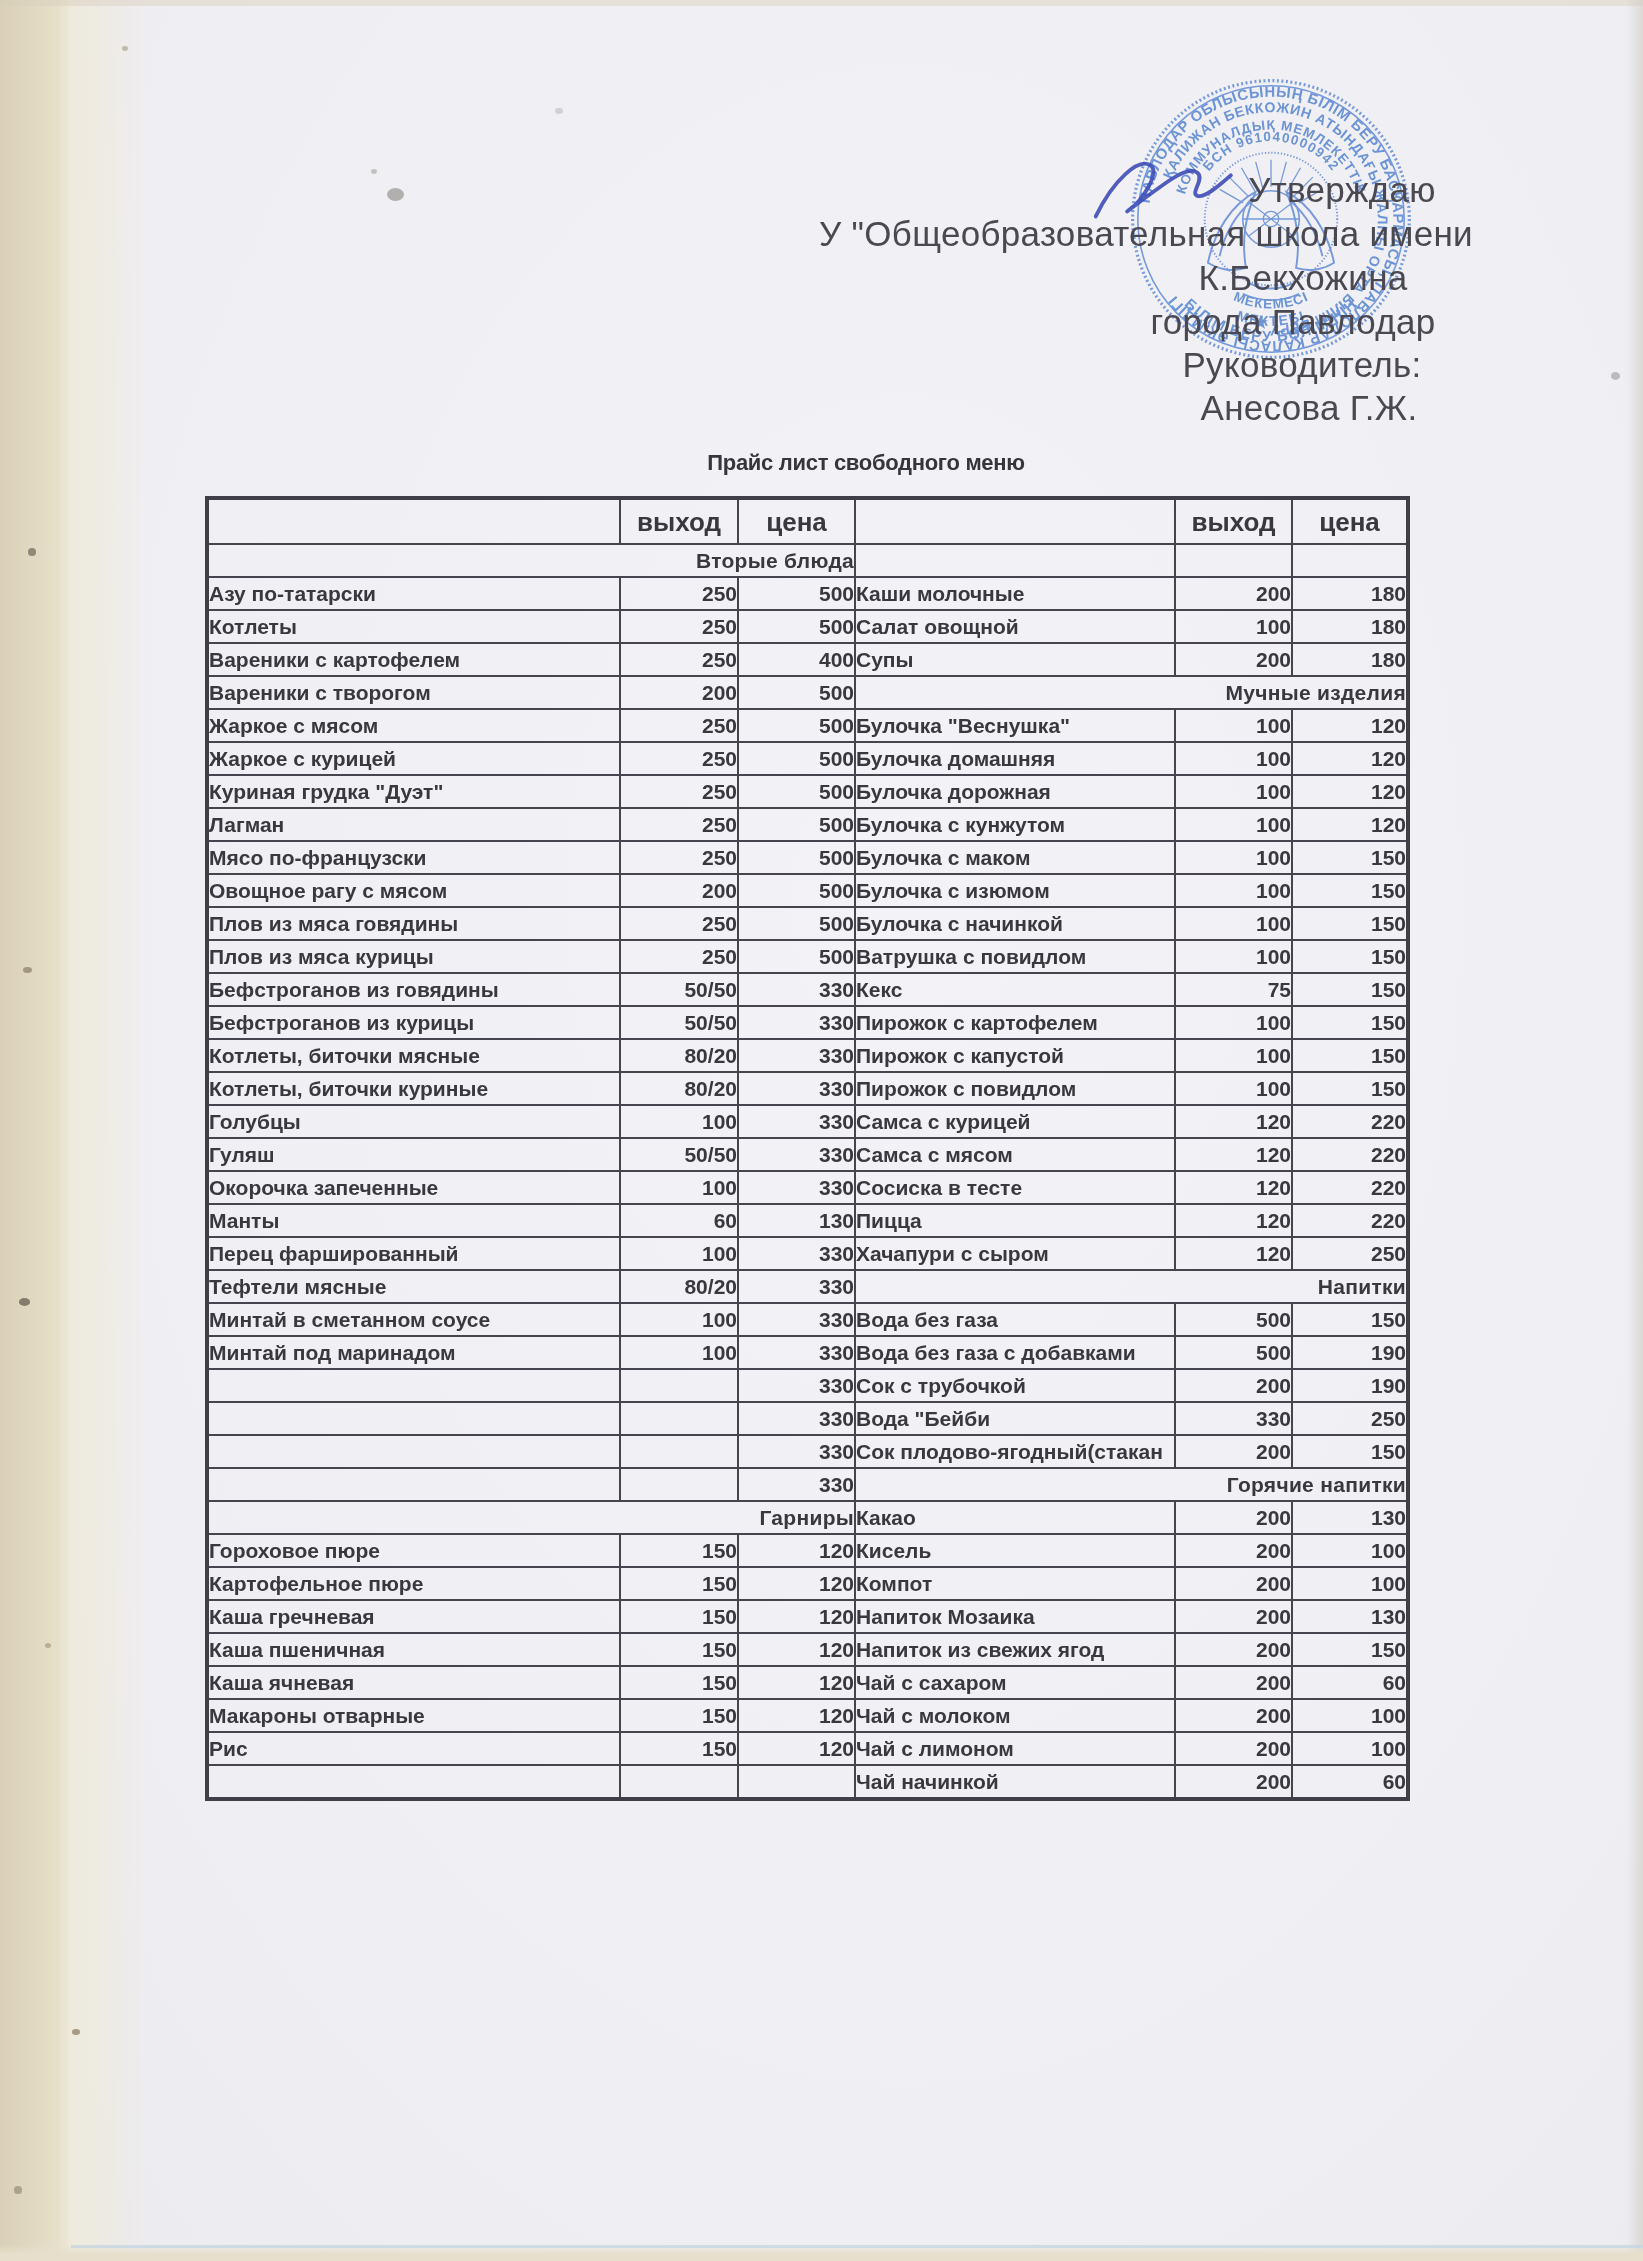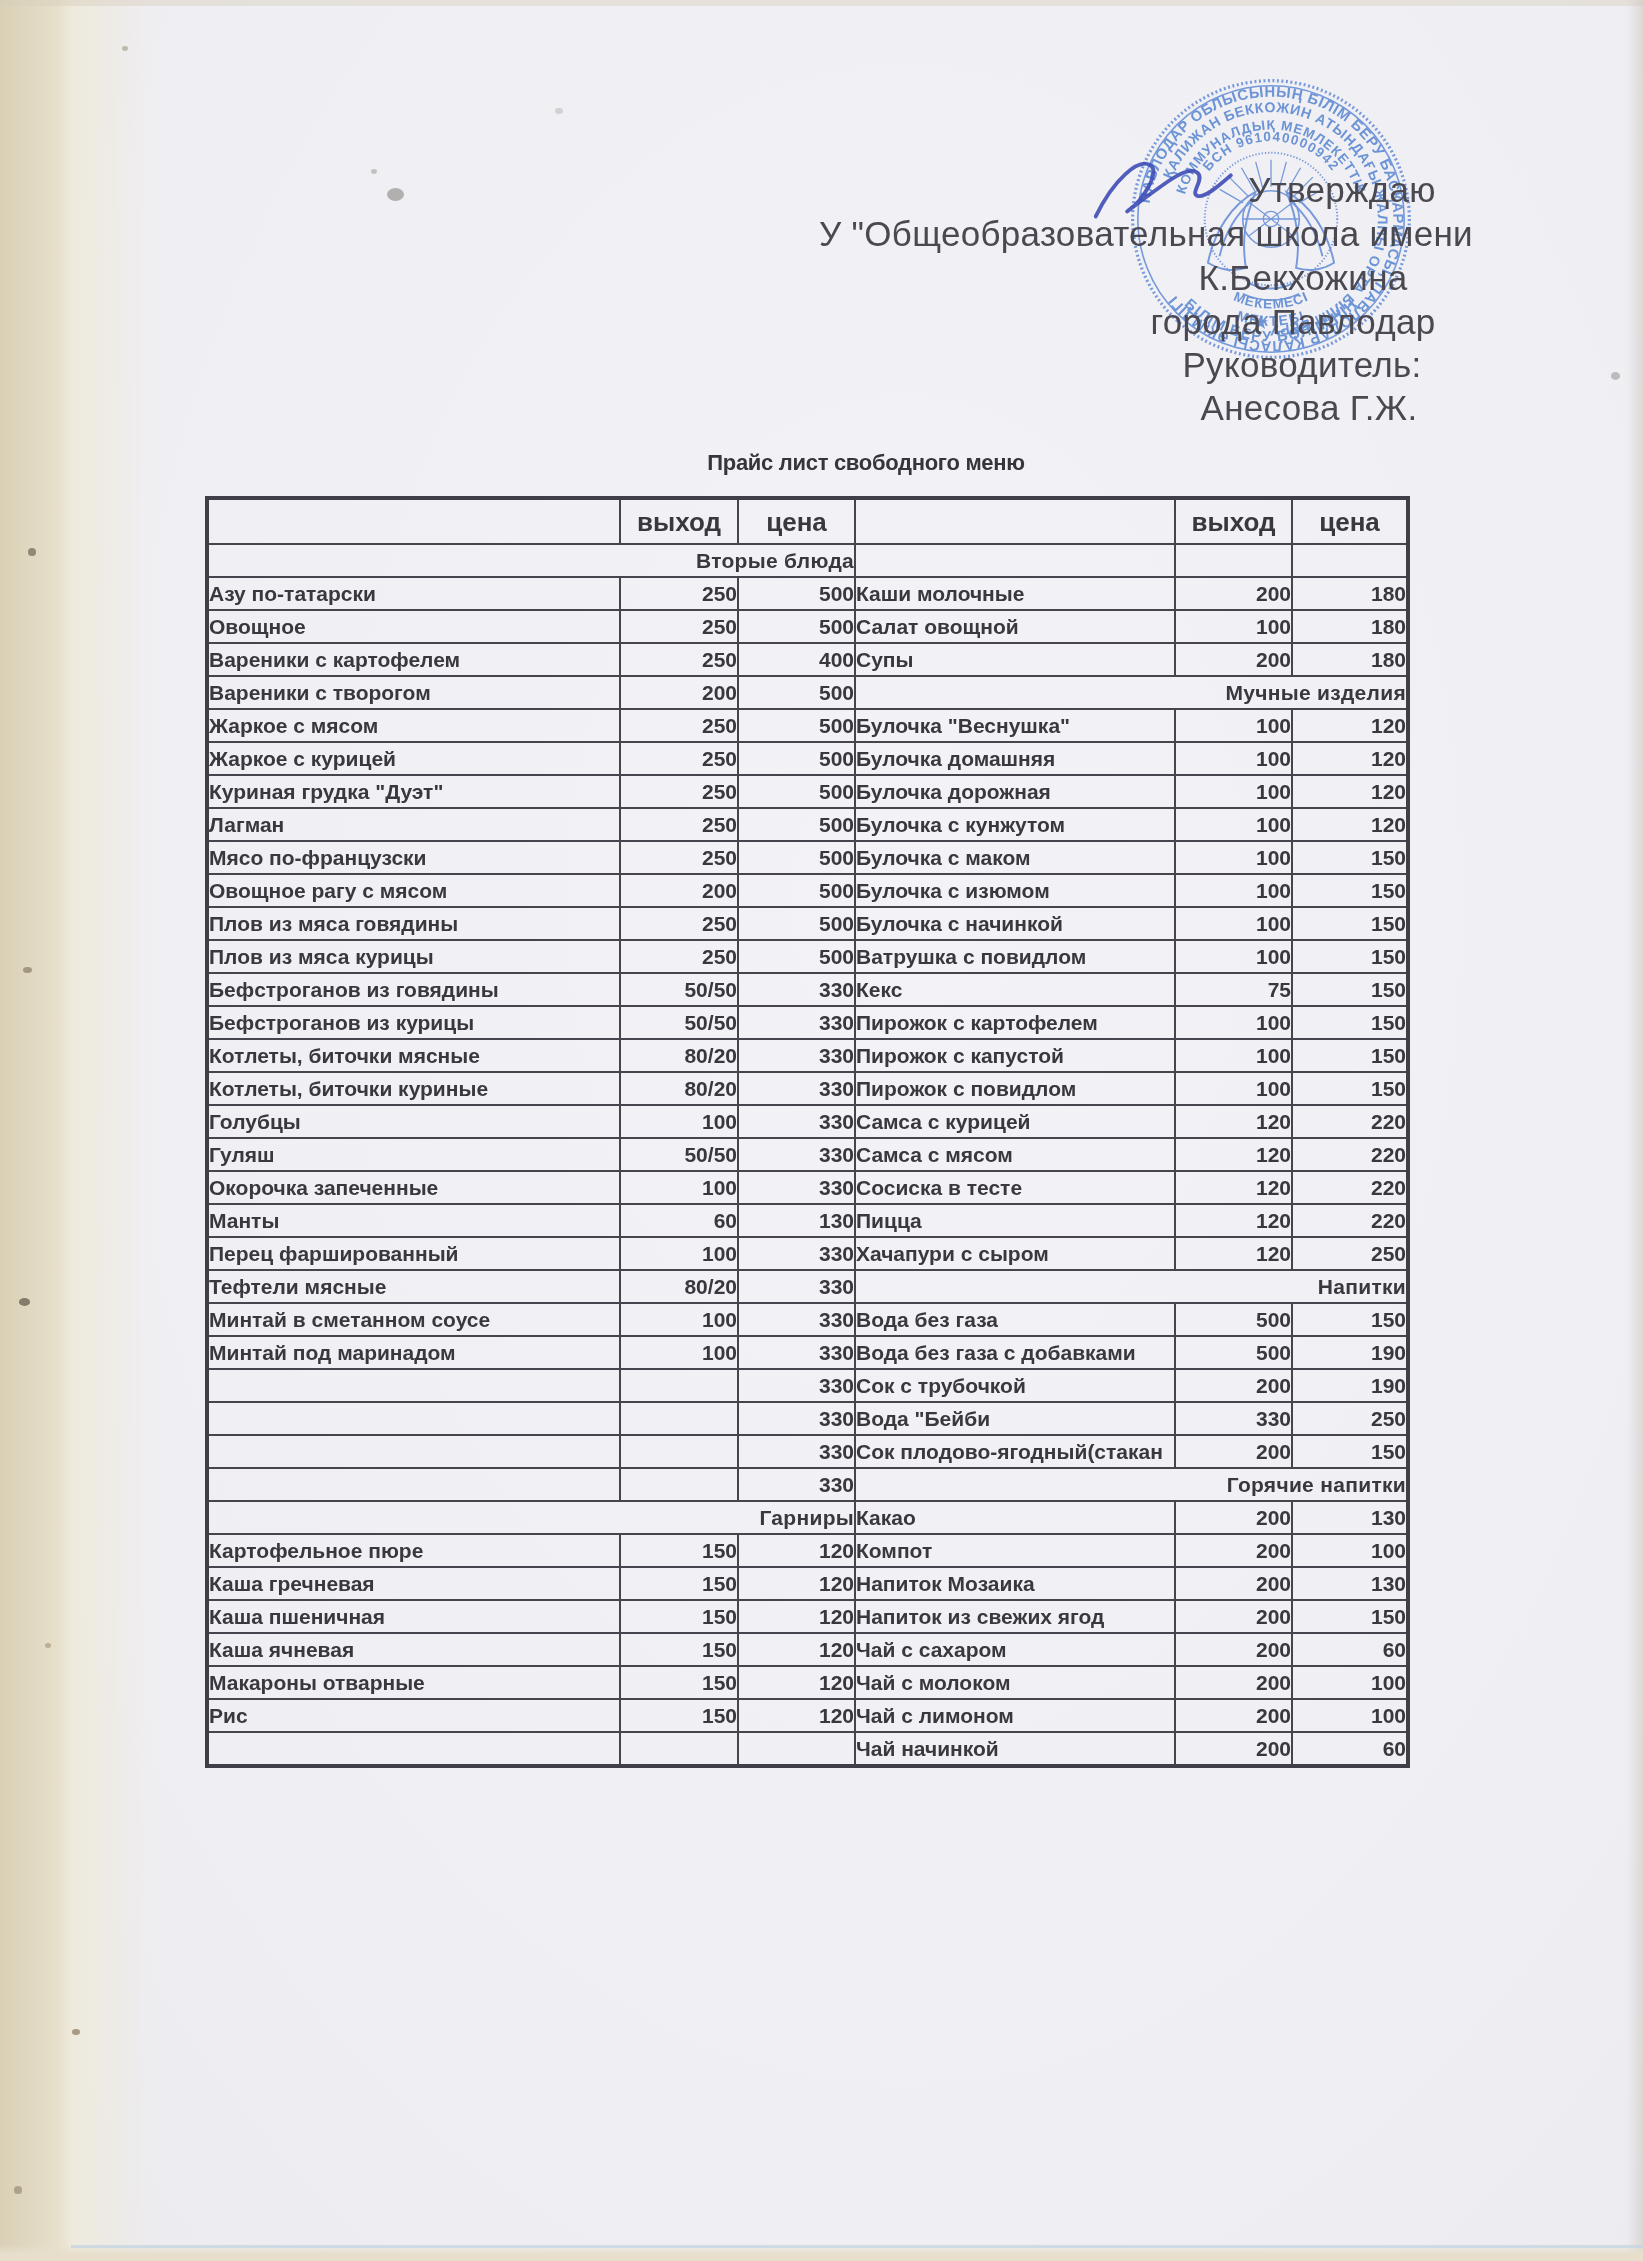--- a/index.html
+++ b/index.html
@@ -156,21 +156,21 @@
         </tr>
         <tr>
           <td class="nm">Азу по-татарски</td>
           <td class="num">250</td>
           <td class="num pr">500</td>
           <td class="nm">Каши молочные</td>
           <td class="num">200</td>
           <td class="num pr">180</td>
         </tr>
         <tr>
-          <td class="nm">Овощное</td>
+          <td class="nm">Котлеты</td>
           <td class="num">250</td>
           <td class="num pr">500</td>
           <td class="nm">Салат овощной</td>
           <td class="num">100</td>
           <td class="num pr">180</td>
         </tr>
         <tr>
           <td class="nm">Вареники с картофелем</td>
           <td class="num">250</td>
           <td class="num pr">400</td>
@@ -372,20 +372,28 @@
           <td class="num pr">330</td>
           <td class="sec" colspan="3">Горячие напитки</td>
         </tr>
         <tr>
           <td class="sec" colspan="3">Гарниры</td>
           <td class="nm">Какао</td>
           <td class="num">200</td>
           <td class="num pr">130</td>
         </tr>
         <tr>
+          <td class="nm">Гороховое пюре</td>
+          <td class="num">150</td>
+          <td class="num pr">120</td>
+          <td class="nm">Кисель</td>
+          <td class="num">200</td>
+          <td class="num pr">100</td>
+        </tr>
+        <tr>
           <td class="nm">Картофельное пюре</td>
           <td class="num">150</td>
           <td class="num pr">120</td>
           <td class="nm">Компот</td>
           <td class="num">200</td>
           <td class="num pr">100</td>
         </tr>
         <tr>
           <td class="nm">Каша гречневая</td>
           <td class="num">150</td>

